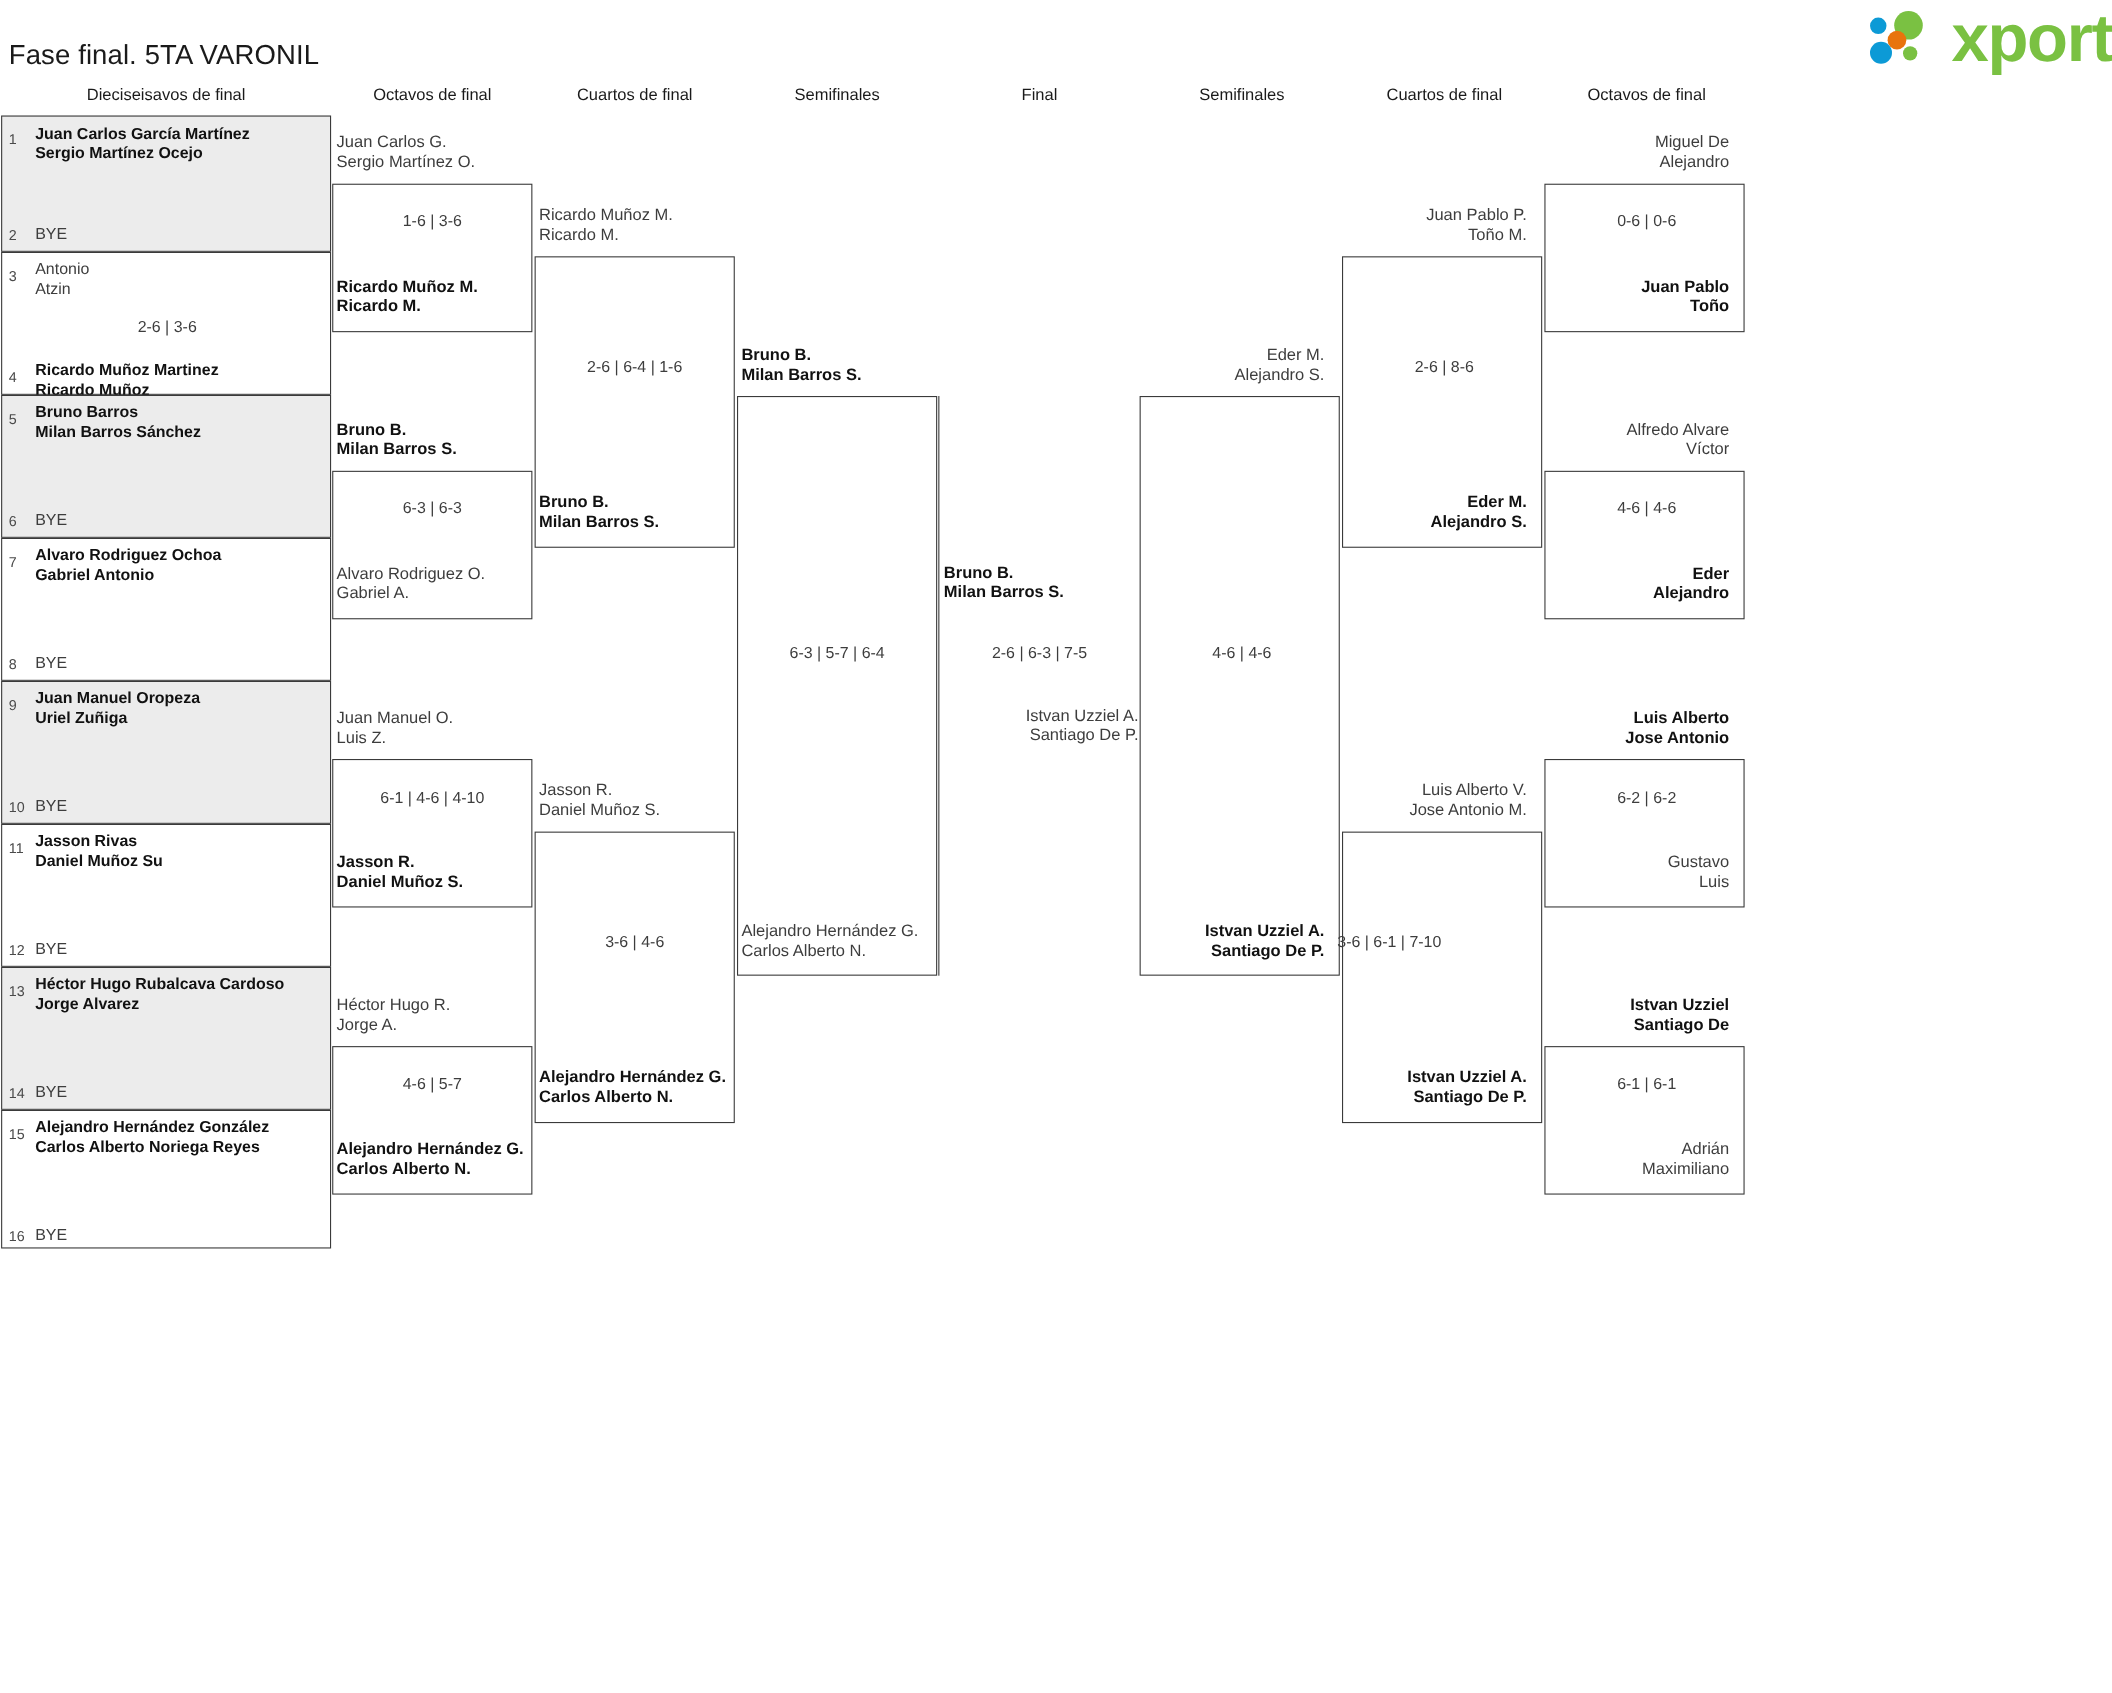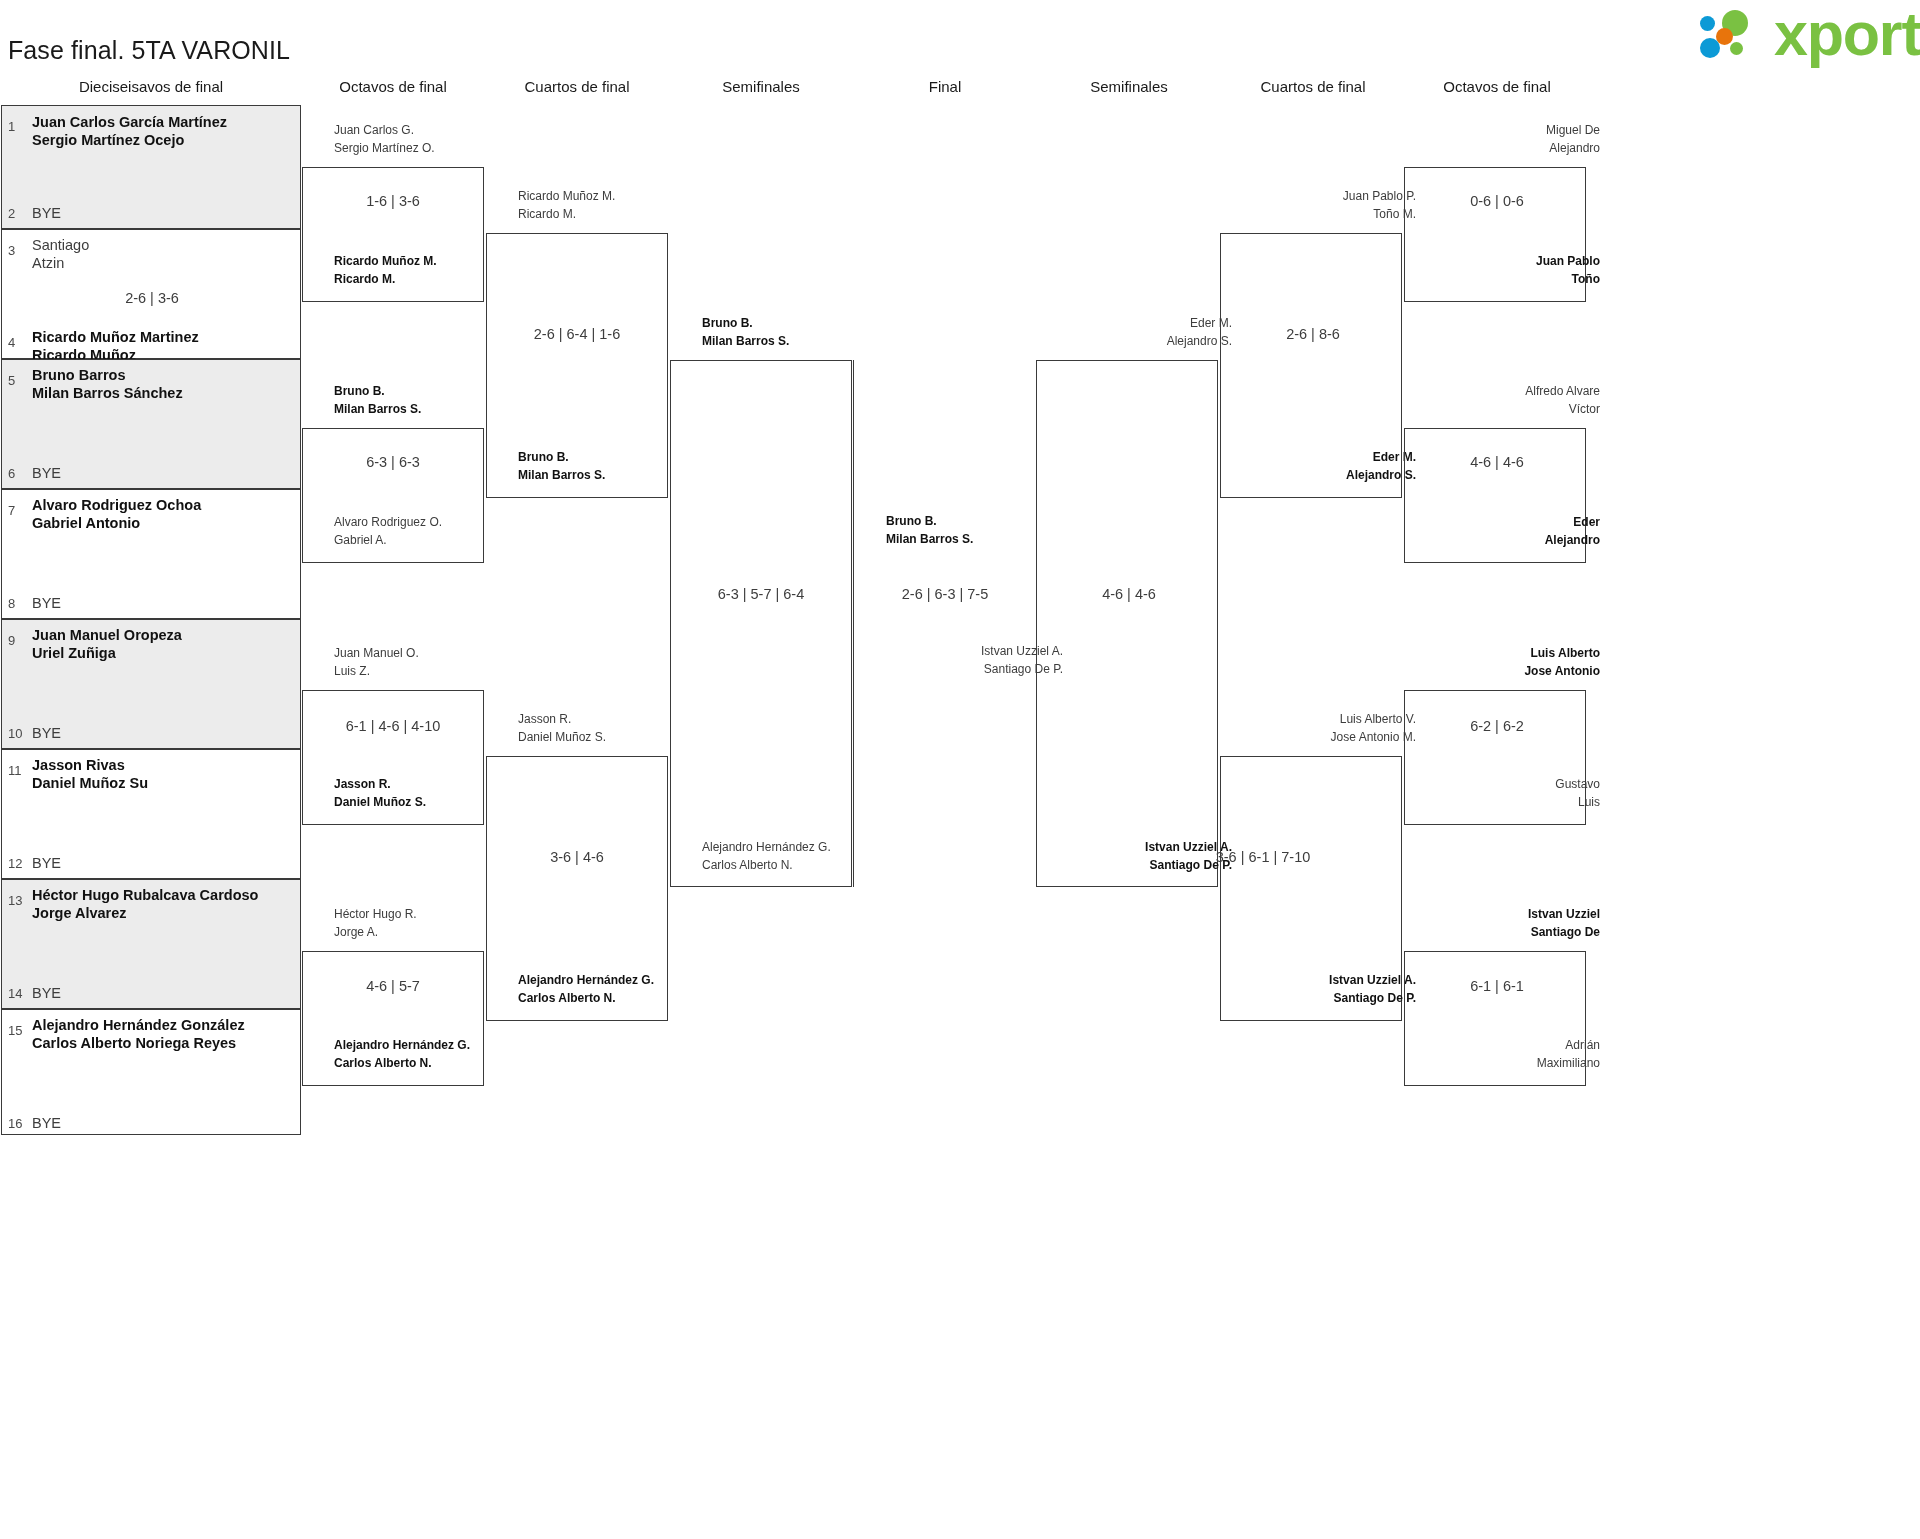--- a/index.html
+++ b/index.html
@@ -68,21 +68,21 @@
   .mbox {
     position: absolute;
     border: 1px solid #3a3a3a;
     background: transparent;
   }
   
   .vline { position: absolute; background: #3a3a3a; width: 1px; }
 
   .pair {
     position: absolute;
-    font-size: 12px; line-height: 18px; white-space: nowrap; margin-left: 28px;
+    font-size: 15px; line-height: 18px; white-space: nowrap;
   }
   .pair.win { font-weight: 700; color: #111; }
   .pair.lose { font-weight: 400; color: #3d3d3d; }
   .pair.r { text-align: right; }
 
   .score {
     position: absolute;
     font-size: 14.5px; color: #3d3d3d; white-space: nowrap;
     text-align: center; transform: translateX(-50%);
   }
@@ -120,21 +120,21 @@
       <span>Juan Carlos García Martínez</span><br>
       <span>Sergio Martínez Ocejo</span>
     </span>
     <span class="seed-num" style="top:100px;">2</span>
     <span class="bye-label" style="top:99px;">BYE</span>
   </div>
 
   <div class="seed-box" style="left:1px; top:229px; width:300px; height:130px;">
     <span class="seed-num" style="top:13px;">3</span>
     <span class="seed-names lose" style="top:6px;">
-      <span>Santiago</span><br>
+      <span>Antonio</span><br>
       <span>Atzin</span>
     </span>
     <span class="score" style="left:150px; top:60px;">2-6 | 3-6</span>
     <span class="seed-num" style="top:105px;">4</span>
     <span class="seed-names win" style="top:98px;">
       <span>Ricardo Muñoz Martinez</span><br>
       <span>Ricardo Muñoz</span>
     </span>
   </div>
 

